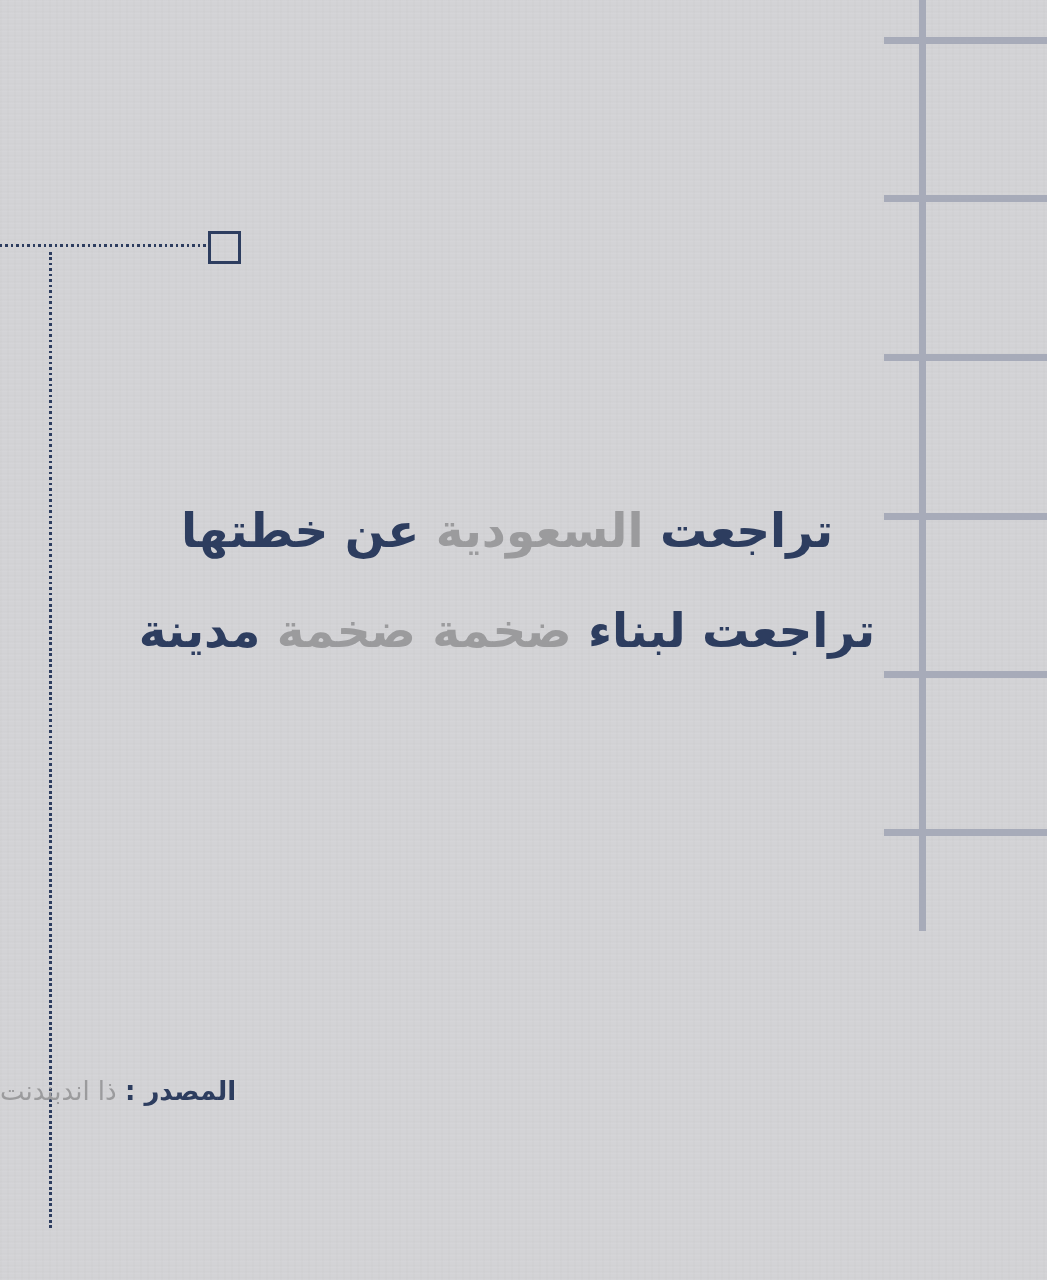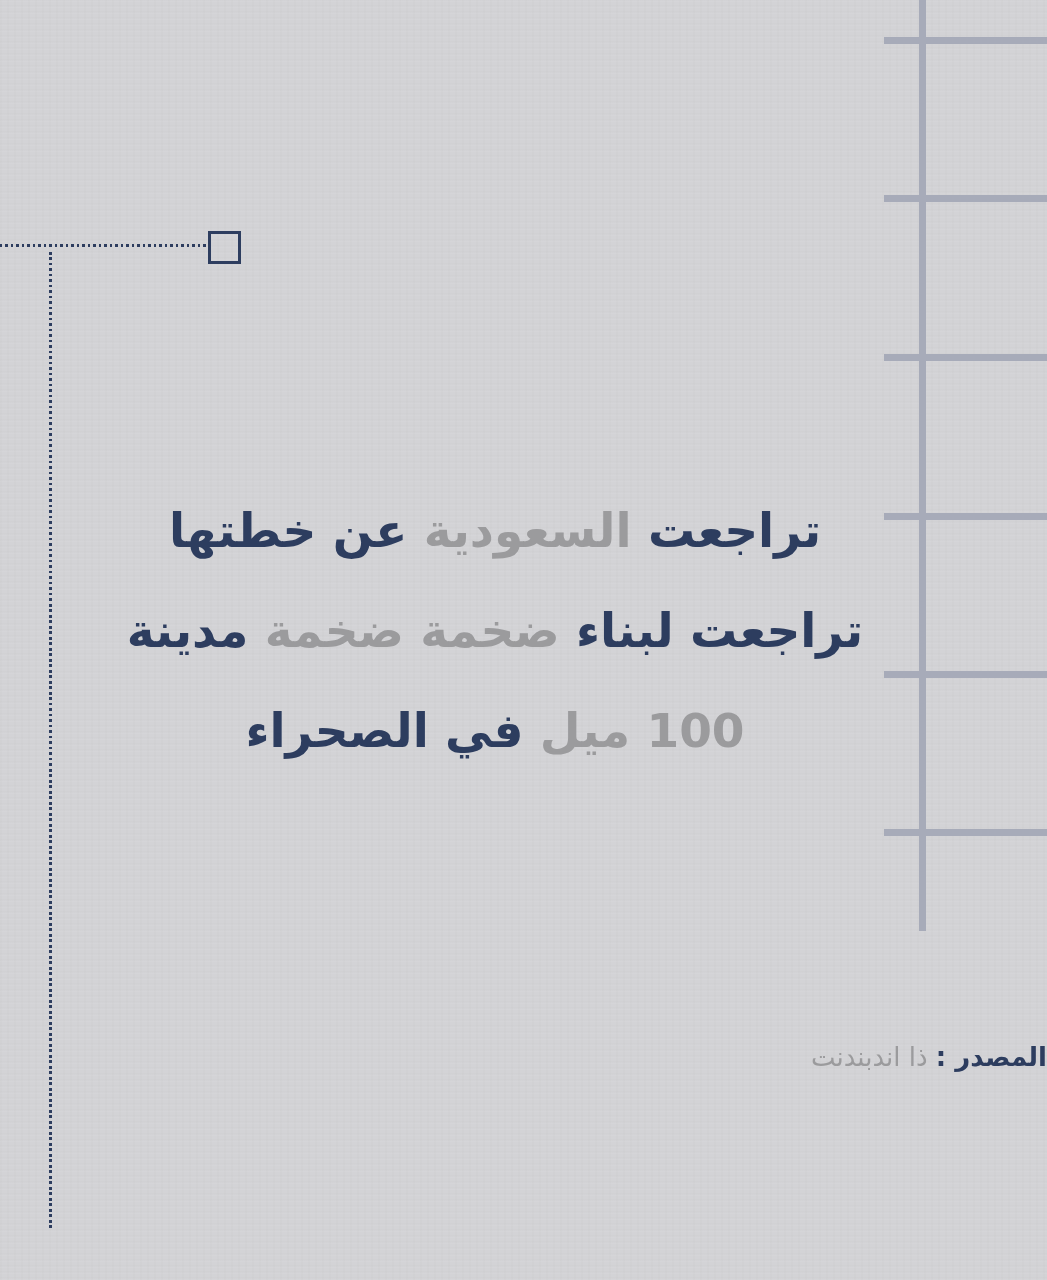--- a/index.html
+++ b/index.html
@@ -53,39 +53,39 @@
     position: absolute;
     left: 208px; top: 231px;
     width: 27px; height: 27px;
     border: 3px solid #2d3d5f;
     background: transparent;
   }
 
   
   .headline {
     position: absolute;
-    top: 481px; left: 0;
+    top: 481px; left: 12px;
     width: 990px;
     direction: rtl;
     text-align: center;
     font-weight: bold;
     font-size: 47px;
     letter-spacing: 0;
   }
   .headline-line { line-height: 100px; white-space: nowrap; }
   [data-tone="navy"] { color: #2d3d5f; }
   [data-tone="gray"] { color: #9b9b9d; }
 
   
   .source {
     position: absolute;
-    top: 1039px; left: 0;
+    top: 1073px; left: 0;
     width: 1047px;
     direction: rtl;
-    text-align: right;
+    text-align: left;
     font-size: 26px;
     line-height: 36px;
   }
   .source-label { color: #2d3d5f; font-weight: bold; }
   .source-value { color: #9b9b9d; font-weight: normal; }
 </style>
 </head>
 <body>
 
 <div class="canvas">
@@ -110,24 +110,20 @@
     <div class="headline-line">
       <span data-tone="navy">تراجعت</span>
       <span data-tone="gray">السعودية</span>
       <span data-tone="navy">عن خطتها</span>
     </div>
     <div class="headline-line">
       <span data-tone="navy">تراجعت لبناء</span>
       <span data-tone="gray">ضخمة ضخمة</span>
       <span data-tone="navy">مدينة</span>
     </div>
-    <div class="headline-line">
-      <span data-tone="gray">100 ميل</span>
-      <span data-tone="navy">في الصحراء</span>
-    </div>
   </div>
 
   <div class="source">
     <span class="source-label">المصدر :</span>
     <span class="source-value">ذا اندبندنت</span>
   </div>
 
 </div>
 
 </body></html>

